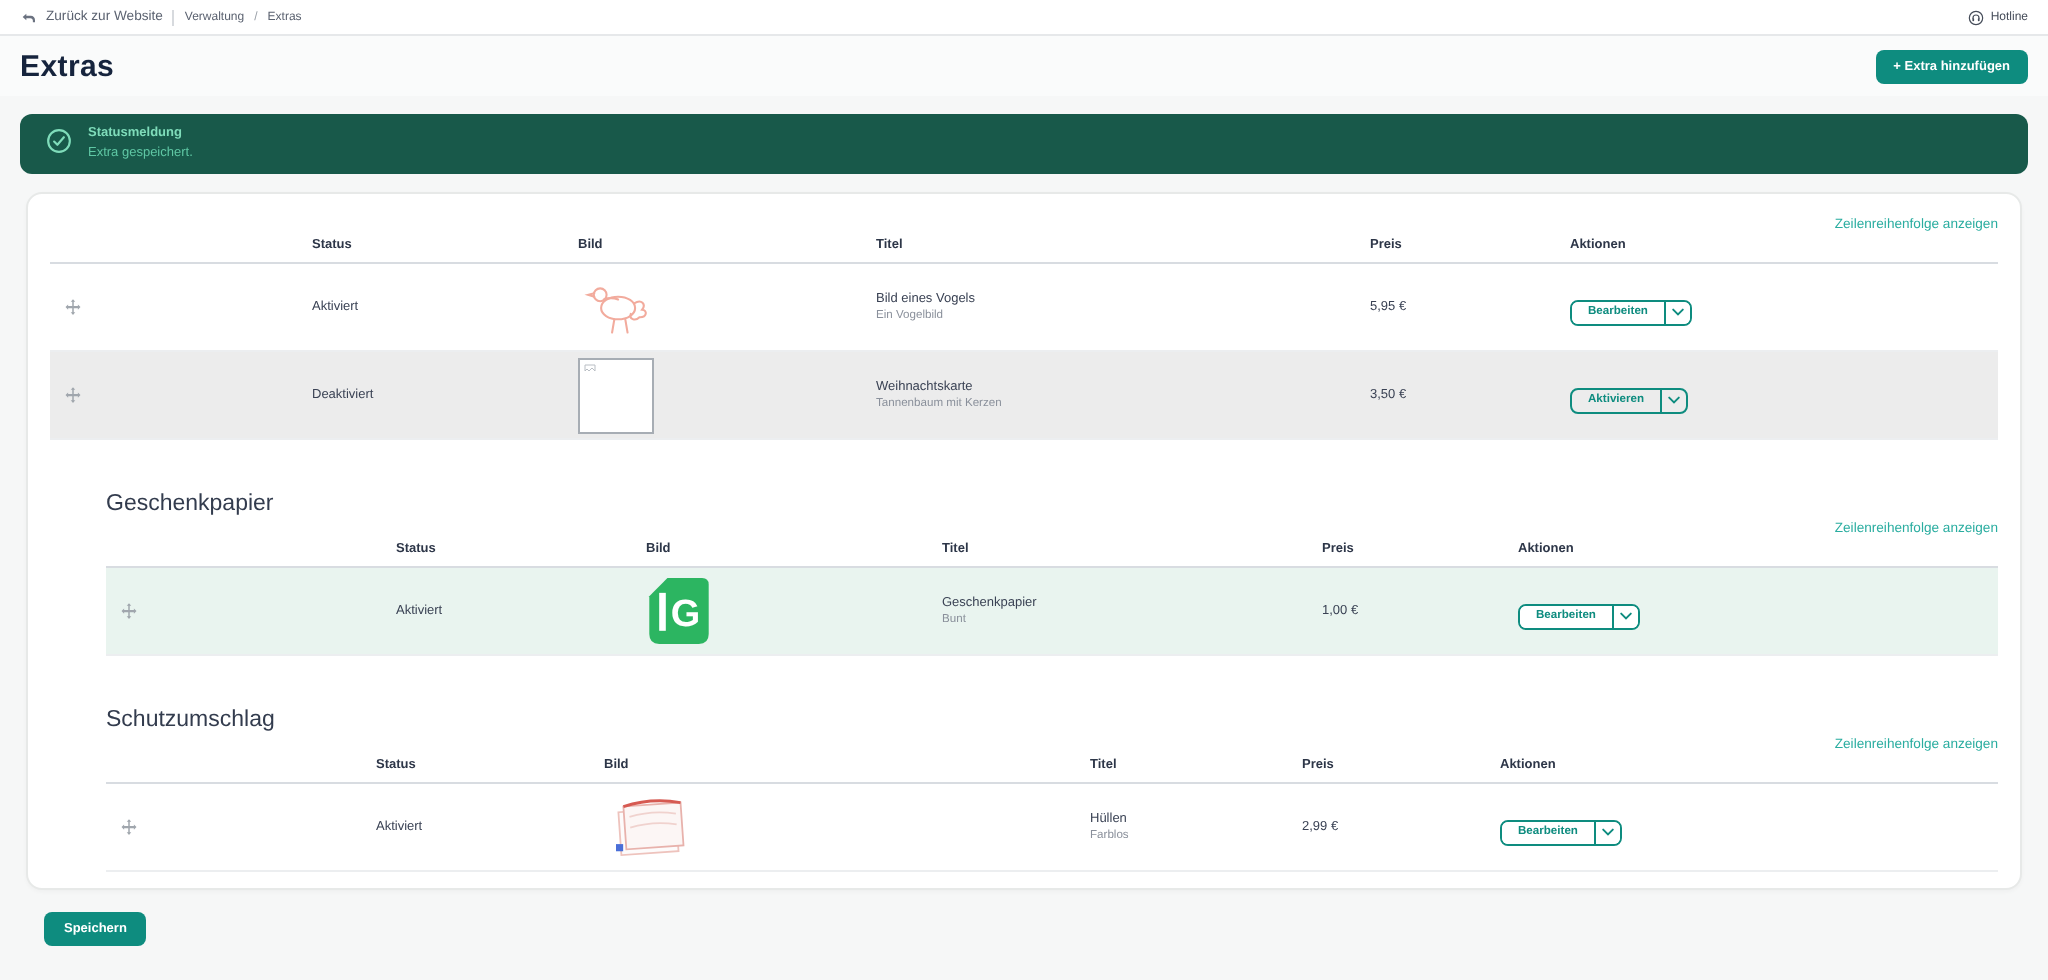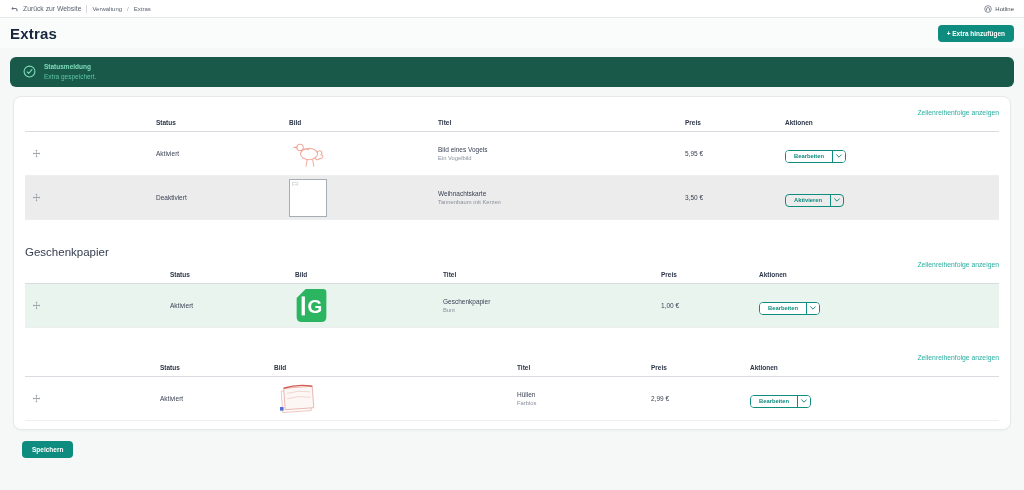--- a/index.html
+++ b/index.html
@@ -25,21 +25,21 @@
   
   .banner { margin:9px 10px 0 10px; background:#18594a; border-radius:6px;
     padding:6px 13px 7px 13px; display:flex; gap:8px; }
   .banner-icon { width:13px; height:13px; flex:0 0 auto; margin-top:1px; }
   .banner-title { font-size:6.5px; font-weight:bold; color:#7fdcba; margin-bottom:3px; }
   .banner-msg { font-size:6.5px; color:#5fc7a4; }
 
   
   .card { margin:9px 13px 0 13px; background:#fff; border:1px solid #e7e9e8;
     border-radius:8px; padding:12px 11px 8px 11px; box-shadow:0 1px 2px rgba(0,0,0,.03); }
-  .section + .section { margin-top:26px; }
+  .section + .section { margin-top:26px;margin-left:28px; }
   .section-title { font-size:11.5px; color:#333c4e; margin-bottom:3px; }
   .link-row { display:flex; justify-content:flex-end; margin-bottom:3px; }
   .row-order-link { font-size:6.8px; color:#2aada0; text-decoration:none; }
 
   .tbl-head, .tbl-row { display:grid; align-items:center; }
   .grid-a { grid-template-columns:131px 133px 149px 1fr 100px 214px; }
   .grid-b { grid-template-columns:145px 125px 148px 1fr 98px 240px; }
   .grid-c { grid-template-columns:135px 114px 243px 1fr 99px 249px; }
   .tbl-head { border-bottom:1px solid #d8dce1; padding-bottom:5px; }
   .th { font-size:6.5px; font-weight:bold; color:#2d3648; }
@@ -253,20 +253,21 @@
             <svg width="6" height="4" viewBox="0 0 10 6">
                 <path d="M1 1l4 4 4-4" fill="none" stroke="#0e8c7f" stroke-width="1.6" stroke-linecap="round"></path>
               </svg>
           </span>
         </span>
       </div>
     </div>
   </div>
 
   <div class="section">
+    <div class="section-title">Schutzumschlag</div>
     <div class="link-row">
       <a href="#" class="row-order-link">Zeilenreihenfolge anzeigen</a>
     </div>
     <div class="tbl-head grid-c">
       <div class="th"></div>
       <div class="th">Status</div>
       <div class="th">Bild</div>
       <div class="th">Titel</div>
       <div class="th">Preis</div>
       <div class="th">Aktionen</div>

